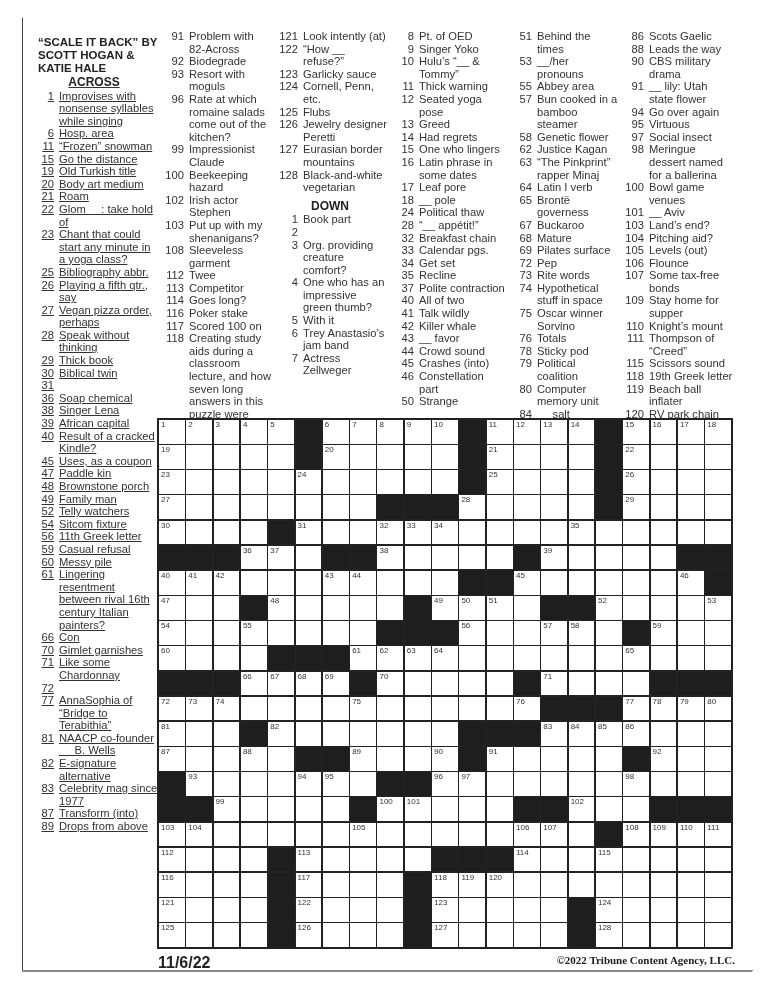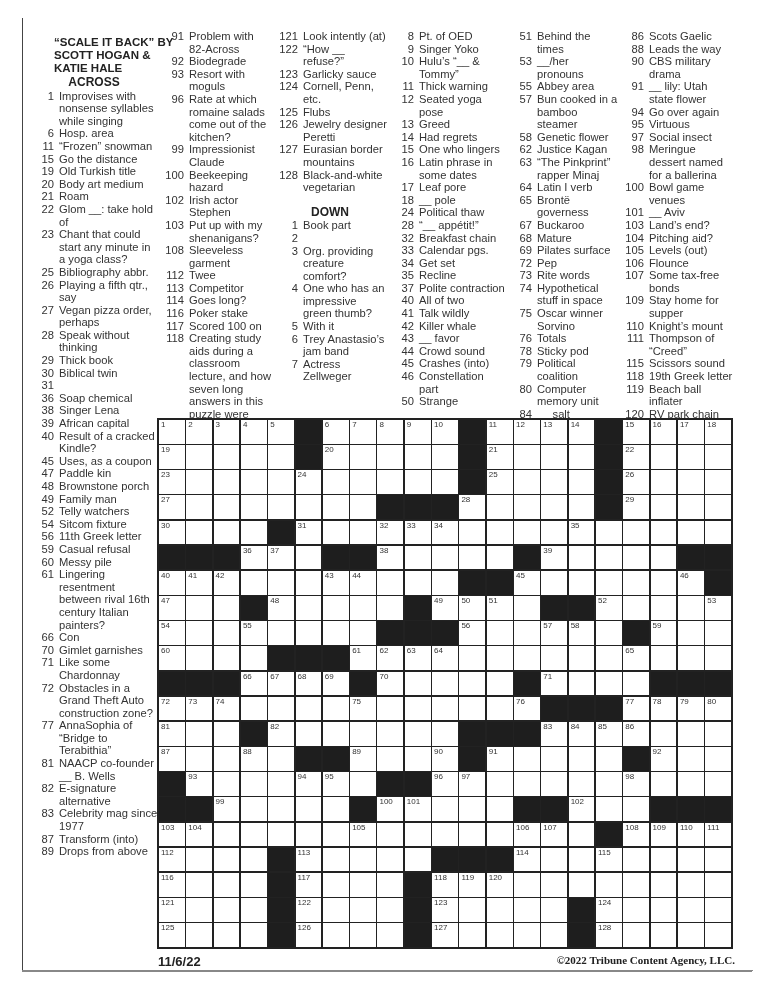--- a/index.html
+++ b/index.html
@@ -1,41 +1,41 @@
 <!DOCTYPE html>
 <html><head>
 <meta charset="utf-8">
 <style>
   html, body { margin:0; padding:0; background:#ffffff; }
   body { width:768px; height:994px; position:relative; overflow:hidden;
          font-family:"Liberation Sans", sans-serif; color:#222; }
   .page-border { position:absolute; left:22px; top:18px; width:730px; height:952px;
                  border-left:1.5px solid #444; border-bottom:1.5px solid #888; }
-  .title { position:absolute; left:54px; top:36px; width:120px; font-weight:bold;
+  .title { position:absolute; left:38px; top:36px; width:120px; font-weight:bold;
            font-size:11.5px; line-height:13px; color:#222; }
   .col { position:absolute; top:30px; font-size:11.2px; line-height:12.6px; color:#333; }
-  .col1 { left:30px; top:76px; width:128px; }
+  .col1 { left:30px; top:76px; width:128px;text-decoration:underline; }
   .col2 { left:158px; width:114px; }
   .col3 { left:272px; width:116px; }
   .col4 { left:388px; width:118px; }
   .col5 { left:506px; width:112px; }
   .col6 { left:618px; width:115px; }
   .hdr { font-weight:bold; font-size:12px; text-align:center; margin:0 0 1px 0; color:#222; }
-  .hdr.sp { margin-top:12px; }
+  .hdr.sp { margin-top:6px; }
   .clue { display:flex; }
   .clue .n { width:26px; text-align:right; padding-right:5px; flex:none; }
   .clue .t { flex:1; }
   .col1 .clue .n { width:24px; }
   .grid { position:absolute; left:157px; top:418px; width:576px; height:531px;
           display:grid; grid-template-columns:repeat(21, 1fr); grid-template-rows:repeat(21, 1fr);
           border:2px solid #222; box-sizing:border-box; background:#222; gap:1.5px; }
   .cell { background:#fff; position:relative; }
   .cell.blk { background:#1e1e1e; }
   .cell .num { position:absolute; left:2px; top:1px; font-size:8px; line-height:8px; color:#333; }
-  .footer-date { position:absolute; left:158px; top:954px; font-size:13px; font-weight:bold; color:#222; }
+  .footer-date { position:absolute; left:158px; top:954px; font-size:16px; font-weight:bold; color:#222; }
   .footer-copy { position:absolute; right:33px; top:954px; font-size:11px; font-weight:bold;
                  font-family:"Liberation Serif", serif; color:#222; }
   .footer-line { position:absolute; left:22px; top:970px; width:730px; height:1.5px; background:#888; }
 </style>
 </head>
 <body>
 
 <div class="page-border"></div>
 
 <div class="title">“SCALE IT BACK” BY SCOTT HOGAN &amp; KATIE HALE</div>
@@ -168,21 +168,20 @@
     <div class="clue">
       <span class="n">70</span>
       <span class="t">Gimlet garnishes</span>
     </div>
     <div class="clue">
       <span class="n">71</span>
       <span class="t">Like some Chardonnay</span>
     </div>
     <div class="clue">
       <span class="n">72</span>
-      <span class="t">Obstacles in a Grand Theft Auto construction zone?</span>
     </div>
     <div class="clue">
       <span class="n">77</span>
       <span class="t">AnnaSophia of “Bridge to Terabithia”</span>
     </div>
     <div class="clue">
       <span class="n">81</span>
       <span class="t">NAACP co-founder __ B. Wells</span>
     </div>
     <div class="clue">

